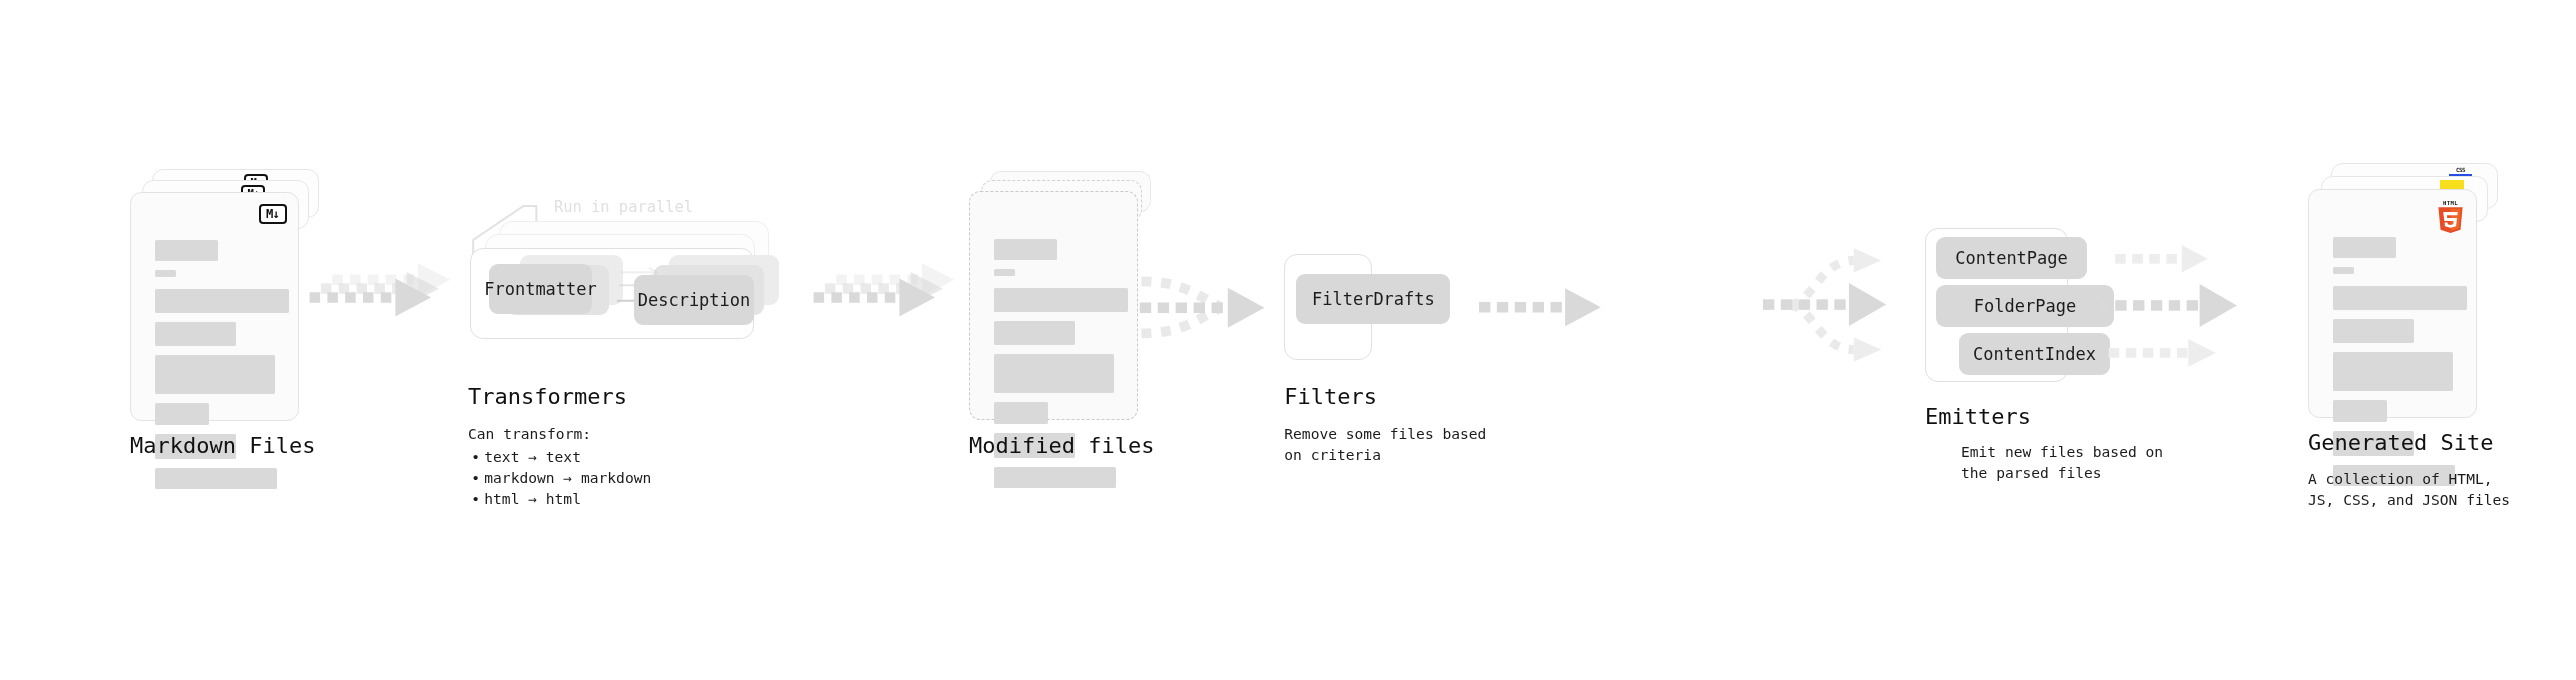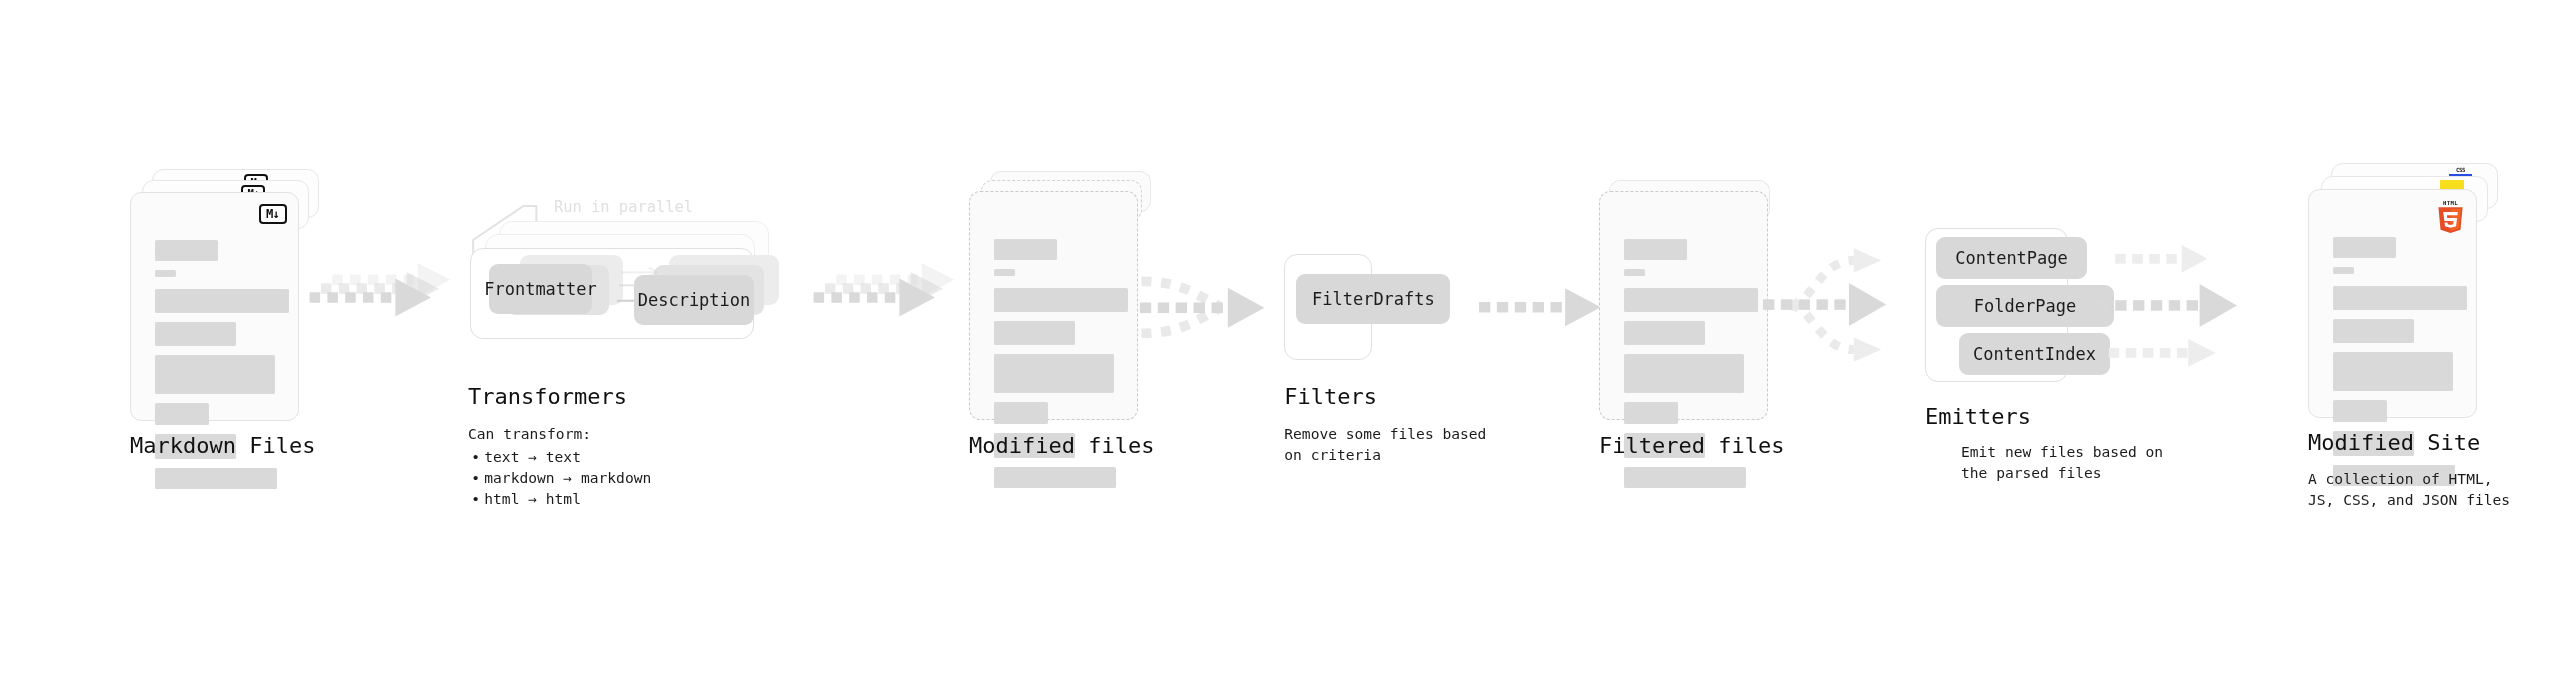--- a/index.html
+++ b/index.html
@@ -258,39 +258,20 @@
         <rect x="0" y="22" width="14" height="13"></rect>
           <rect x="22" y="22" width="14" height="13"></rect>
         <rect x="44" y="22" width="14" height="13"></rect>
           <rect x="66" y="22" width="14" height="13"></rect>
         <rect x="88" y="22" width="14" height="13"></rect>
         <path d="M106 5 L150 28.5 L106 52 Z"></path>
       </g>
     </svg>
   </div>
 
-  <div class="abs" style="left:1576px;top:0;width:325px;height:681px;">
-
-    <div class="ghost dotted" style="left:32.5px;top:180px;width:161px;height:41px;"></div>
-
-    <div class="doc dashed" style="left:23px;top:191px;width:169px;height:229px;">
-      <div class="bars">
-          <div class="bar" style="width: 63px; height: 21px;"></div>
-          <div class="bar" style="width: 21px; height: 7.3px; margin-bottom: 11.4px;"></div>
-          <div class="bar" style="width: 134px; height: 24.4px;"></div>
-          <div class="bar" style="width: 81px; height: 24.4px;"></div>
-          <div class="bar" style="width: 120px; height: 39px;"></div>
-          <div class="bar" style="width: 54px; height: 22px;"></div>
-          <div class="bar" style="width: 81px; height: 24.4px;"></div>
-          <div class="bar" style="width: 122px; height: 21px;"></div>
-        </div>
-    </div>
-
-    <div class="title" style="left:23px;top:433px;">Filtered files</div>
-  </div>
 
   <div class="abs" style="left:1763px;top:236px;width:154px;height:138px;">
     <svg width="154" height="138" viewBox="0 0 190 170">
       <g stroke="#eaeaea" stroke-width="11" fill="none" stroke-dasharray="11 12" stroke-linecap="butt">
         <path d="M34 84 C 60 84, 70 30, 112 30"></path>
         <path d="M34 86 C 60 86, 70 140, 112 140"></path>
       </g>
       <g fill="#ededed">
         <path d="M112 15 L146 30 L112 45 Z"></path>
         <path d="M112 125 L146 140 L112 155 Z"></path>
@@ -375,19 +356,19 @@
           <div class="bar" style="width: 21px; height: 7.3px; margin-bottom: 11.4px;"></div>
           <div class="bar" style="width: 134px; height: 24.4px;"></div>
           <div class="bar" style="width: 81px; height: 24.4px;"></div>
           <div class="bar" style="width: 120px; height: 39px;"></div>
           <div class="bar" style="width: 54px; height: 22px;"></div>
           <div class="bar" style="width: 81px; height: 24.4px;"></div>
           <div class="bar" style="width: 122px; height: 21px;"></div>
         </div>
     </div>
 
-    <div class="title" style="left:65px;top:430px;">Modified Site</div>
+    <div class="title" style="left:65px;top:430px;">Generated Site</div>
     <div class="sub" style="left:65px;top:468px;">A collection of HTML,
 JS, CSS, and JSON files</div>
   </div>
 
 </div>
 
 
 </body></html>

